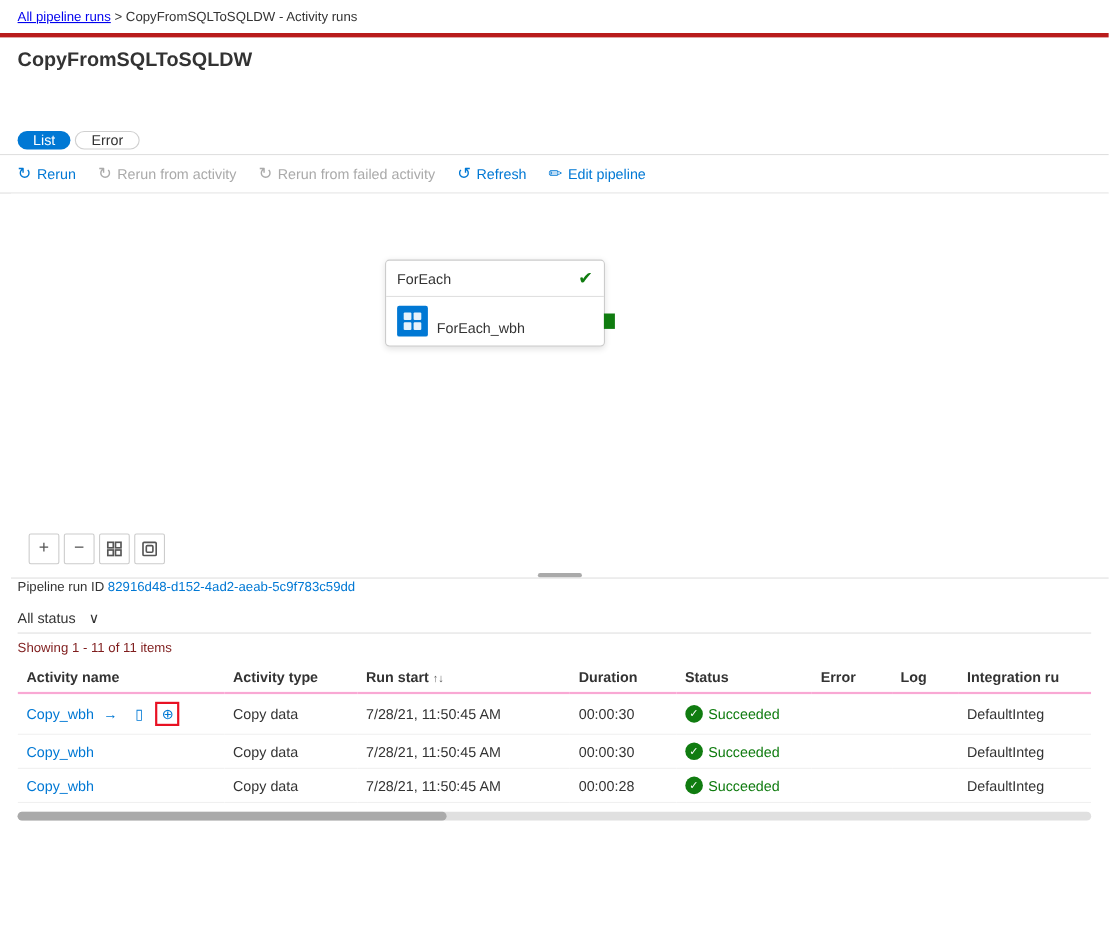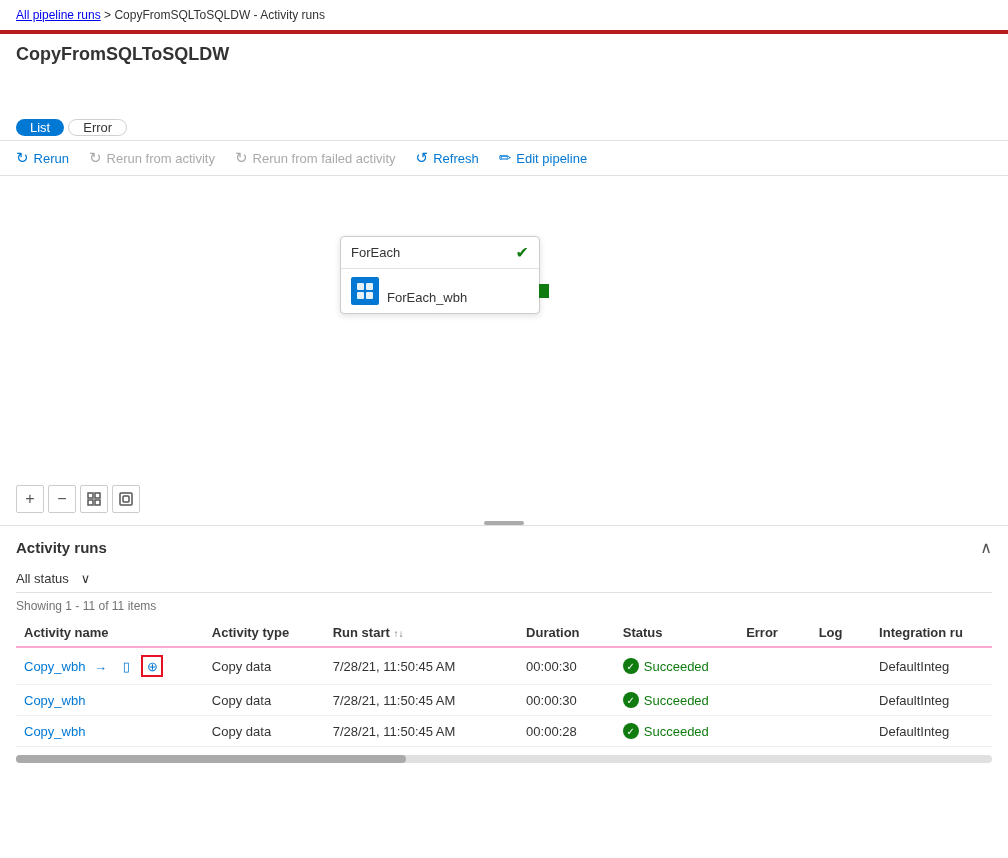--- a/index.html
+++ b/index.html
@@ -13,21 +13,21 @@
     .tabs-bar { padding: 4px 16px; border-bottom: 1px solid #e0e0e0; display: flex; gap: 4px; }
     .tab-btn { padding: 0 14px; border-radius: 20px; border: none; cursor: pointer; font-size: 13px; margin-top: 44px; }
     .tab-btn.active { background: #0078d4; color: #fff; }
     .tab-btn.inactive { background: #fff; color: #333; border: 1px solid #d0d0d0; }
 
     .toolbar { display: flex; align-items: center; gap: 20px; padding: 8px 16px; border-bottom: 1px solid #e0e0e0; }
     .toolbar-btn { display: flex; align-items: center; gap: 5px; background: none; border: none; cursor: pointer; color: #0078d4; font-size: 13px; }
     .toolbar-btn.disabled { color: #aaa; cursor: default; }
     .toolbar-btn .icon { font-size: 15px; }
 
-    .canvas-area { position: relative; height: 350px; background: #fff; border-bottom: 1px solid #e0e0e0; overflow: hidden; }
+    .canvas-area { position: relative; height: 350px; background: #fff; border-bottom: 1px solid #e0e0e0; overflow: hidden; margin-left: 10px; }
 
     .pipeline-node { position: absolute; left: 340px; top: 60px; border: 1px solid #ccc; border-radius: 4px; background: #fff; width: 200px; box-shadow: 0 2px 6px rgba(0,0,0,0.12); }
     .pipeline-node-header { display: flex; align-items: center; justify-content: space-between; padding: 6px 10px; font-size: 13px; font-weight: 500; border-bottom: 1px solid #e0e0e0; }
     .pipeline-node-header .success-icon { color: #107c10; font-size: 16px; }
     .pipeline-node-body { padding: 8px 10px; display: flex; align-items: flex-end; gap: 8px; }
     .activity-icon { width: 28px; height: 28px; background: #0078d4; display: flex; align-items: center; justify-content: center; color: #fff; font-size: 12px; border-radius: 2px; flex-shrink: 0; }
     .node-connector { position: absolute; right: -10px; top: 50%; transform: translateY(-50%); width: 10px; height: 14px; background: #107c10; }
 
     .canvas-controls { position: absolute; bottom: 12px; left: 16px; display: flex; gap: 4px; }
     .canvas-ctrl-btn { width: 28px; height: 28px; background: #fff; border: 1px solid #ccc; border-radius: 2px; display: flex; align-items: center; justify-content: center; cursor: pointer; font-size: 16px; color: #555; }
@@ -38,21 +38,21 @@
     .panel-header { display: flex; align-items: center; justify-content: space-between; padding: 12px 0 8px; }
     .panel-title { font-size: 15px; font-weight: 600; }
     .collapse-btn { background: none; border: none; cursor: pointer; font-size: 16px; color: #555; }
 
     .pipeline-run-id { font-size: 12px; color: #333; padding-bottom: 8px; }
     .pipeline-run-id a { color: #0078d4; text-decoration: none; }
 
     .filter-row { display: flex; align-items: center; gap: 6px; padding: 6px 0; border-bottom: 1px solid #e0e0e0; }
     .filter-dropdown { background: none; border: none; cursor: pointer; font-size: 13px; display: flex; align-items: center; gap: 12px; color: #333; }
 
-    .count-info { font-size: 12px; color: #737373; padding: 6px 0; }
+    .count-info { font-size: 12px; color: #7f1d1d; padding: 6px 0; }
 
     .table-wrap { width: 100%; overflow-x: hidden; }
     table { width: 100%; border-collapse: collapse; }
     thead tr { border-bottom: 2px solid #f9a8d4; }
     th { text-align: left; padding: 6px 8px; font-size: 13px; font-weight: 600; color: #333; white-space: nowrap; }
     th .sort-icon { font-size: 10px; color: #666; }
     td { padding: 7px 8px; font-size: 13px; border-bottom: 1px solid #f0f0f0; white-space: nowrap; }
 
     .col-activity-name { min-width: 120px; }
     .col-type { min-width: 100px; }
@@ -153,23 +153,23 @@
         <rect x="2" y="2" width="12" height="12" rx="1"></rect>
         <rect x="5" y="5" width="6" height="6" rx="1" fill="none"></rect>
       </svg>
     </button>
   </div>
 
   <div class="resize-handle"></div>
 </div>
 
 <div class="bottom-panel">
-  <div class="panel-header">
-    <span class="panel-title">Activity runs</span>
-    <button class="collapse-btn">∧</button>
+  <div class="pipeline-run-id">
+    <span>Pipeline run ID</span>
+    <a href="#">82916d48-d152-4ad2-aeab-5c9f783c59dd</a>
   </div>
   <div class="filter-row">
     <button class="filter-dropdown">
       <span>All status</span>
       <span>∨</span>
     </button>
   </div>
   <div class="count-info">Showing 1 - 11 of 11 items</div>
 
   <div class="table-wrap">

